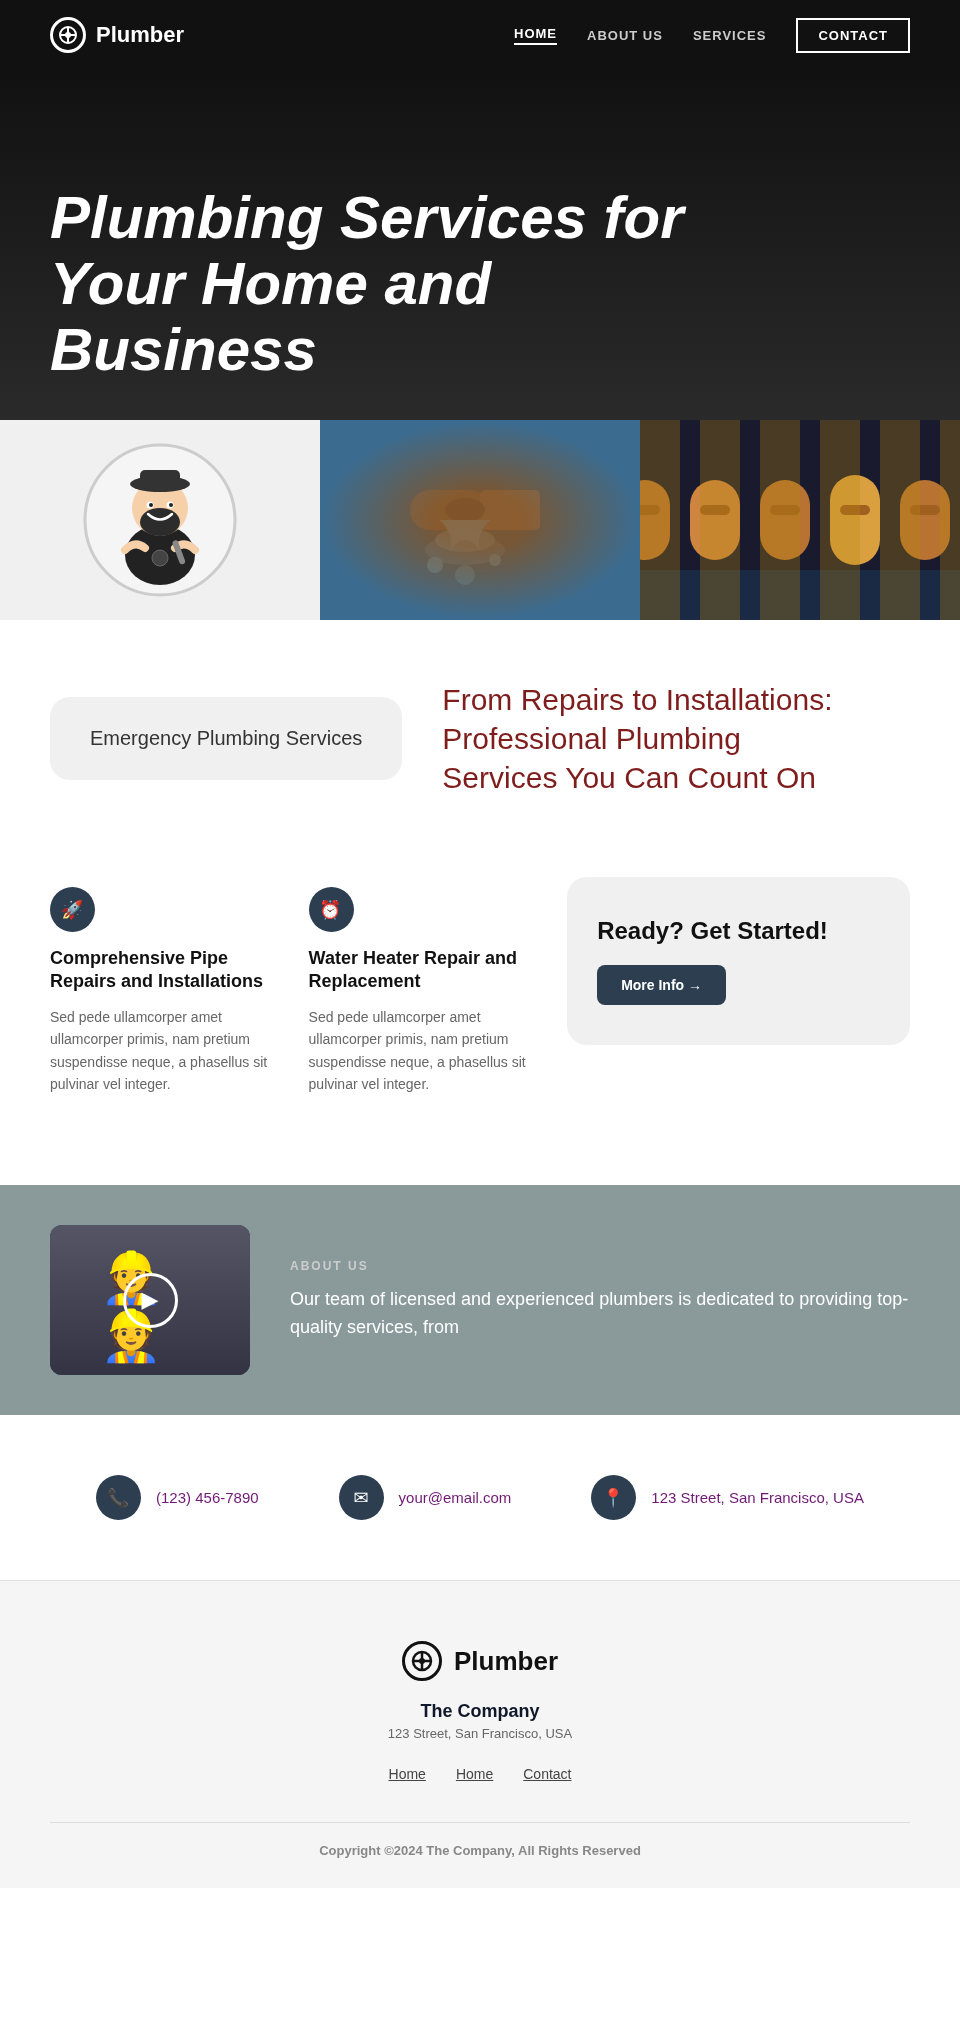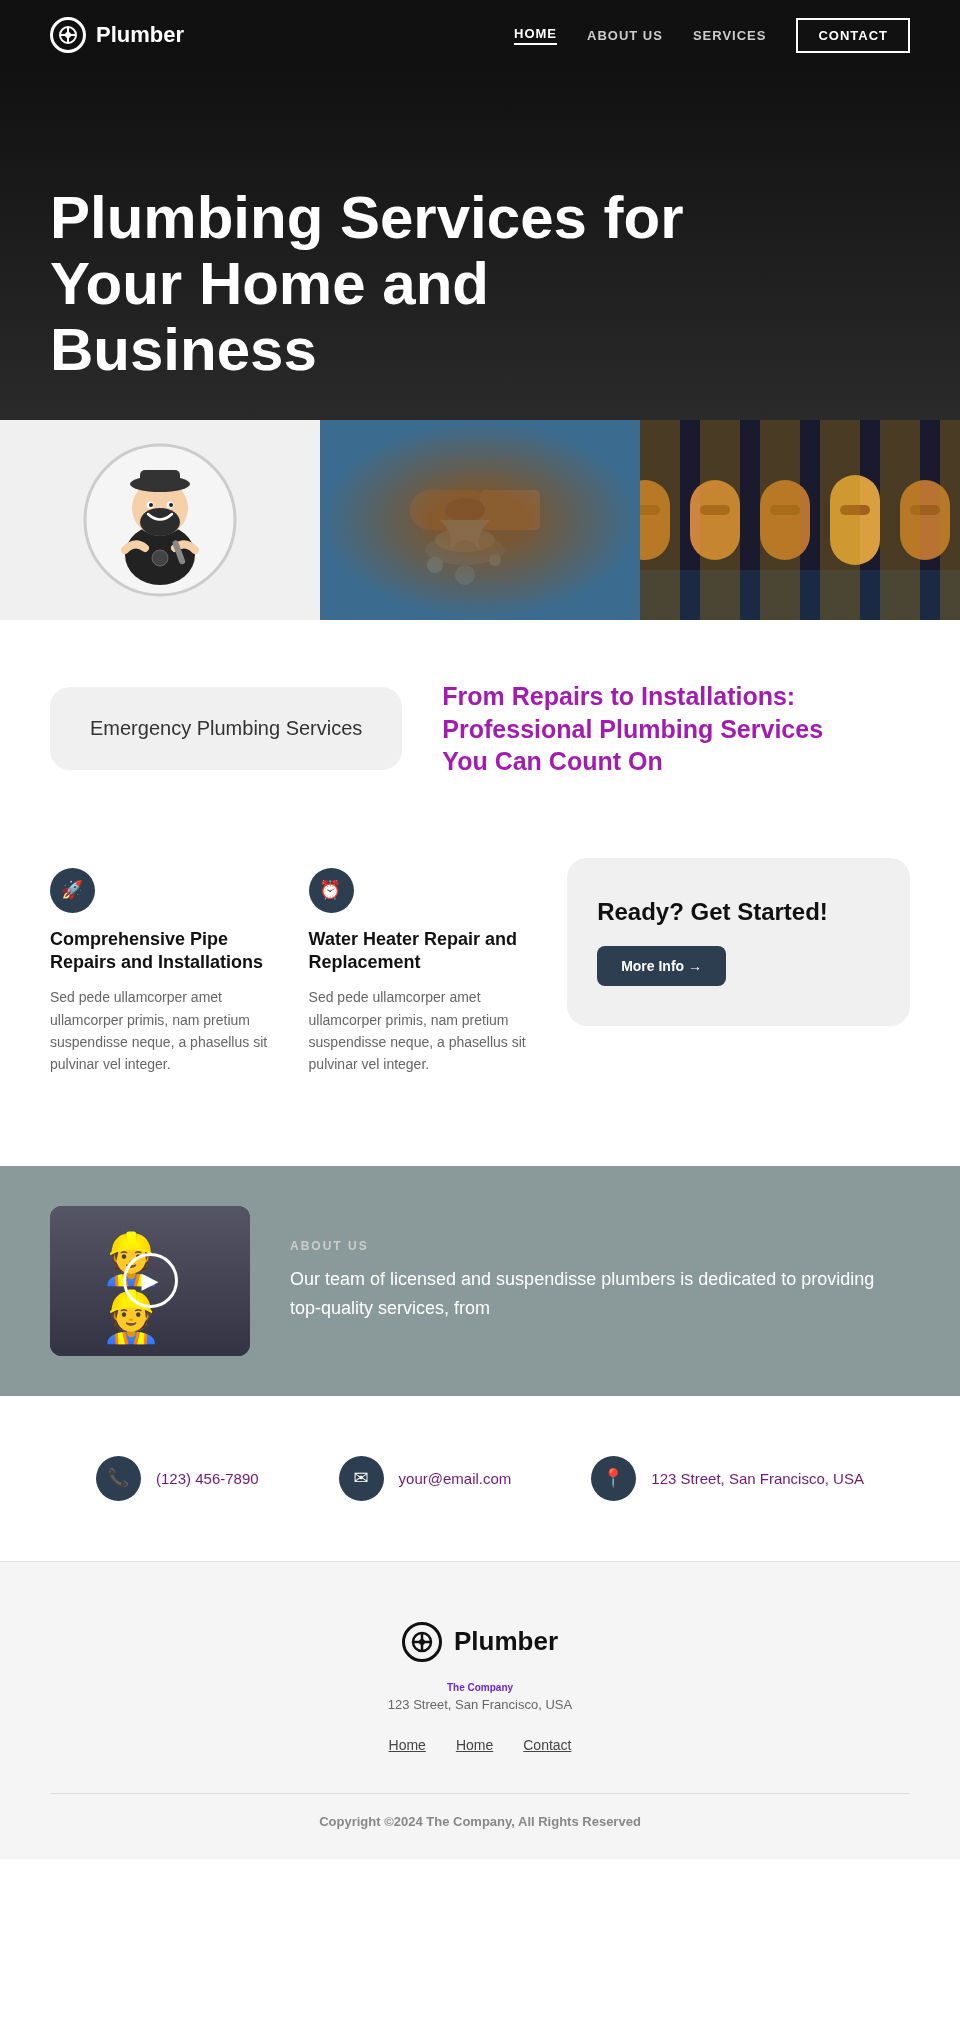--- a/index.html
+++ b/index.html
@@ -64,20 +64,21 @@
     }
 
     
     .hero {
       background: linear-gradient(to bottom, #111 0%, #2a2a2a 100%);
       padding: 80px 50px 37px 50px;
       min-height: 350px;
       display: flex;
       flex-direction: column;
       justify-content: flex-end;
+      font-style: italic;
     }
     .hero-title {
       color: #fff;
       font-size: 60px;
       font-weight: 900;
       line-height: 1.1;
       max-width: 700px;
     }
 
     
@@ -135,23 +136,23 @@
     .service-badge {
       background: #f0f0f0;
       border-radius: 20px;
       padding: 30px 40px;
       font-size: 20px;
       color: #333;
       min-width: 220px;
       white-space: nowrap;
     }
     .service-description {
-      font-size: 25px;
-      font-weight: 700;
-      color: #a21caf;
+      font-size: 30px;
+      font-weight: 400;
+      color: #7f1d1d;
       line-height: 1.3;
       max-width: 400px;
     }
 
     
     .services-section {
       background: #fff;
       padding: 20px 50px 80px 50px;
     }
     .services-grid {
@@ -313,23 +314,23 @@
     .footer-logo-icon {
       width: 40px;
       height: 40px;
       border: 3px solid #111;
       border-radius: 50%;
       display: flex;
       align-items: center;
       justify-content: center;
     }
     .footer-company {
-      font-size: 10px;
+      font-size: 18px;
       font-weight: 700;
-      color: #6d28d9;
+      color: #0f172a;
       margin-bottom: 4px;
     }
     .footer-address {
       font-size: 13px;
       color: #666;
       margin-bottom: 25px;
     }
     .footer-links {
       display: flex;
       justify-content: center;
@@ -499,21 +500,21 @@
 
 <section class="about-section">
   <div class="video-thumb">
     <div class="worker-silhouettes"></div>
     <div style="position:absolute;inset:0;display:flex;align-items:center;justify-content:center;">
       <div class="play-btn">▶</div>
     </div>
   </div>
   <div class="about-text">
     <div class="about-label">ABOUT US</div>
-    <p class="about-description">Our team of licensed and suspendisse plumbers is dedicated to providing top-quality services, from</p>
+    <p class="about-description">Our team of licensed and experienced plumbers is dedicated to providing top-quality services, from</p>
   </div>
 </section>
 
 <section class="contact-info-section">
   <div class="contact-info-item">
     <div class="contact-info-icon">📞</div>
     <span class="contact-info-text">(123) 456-7890</span>
   </div>
   <div class="contact-info-item">
     <div class="contact-info-icon">✉</div>

